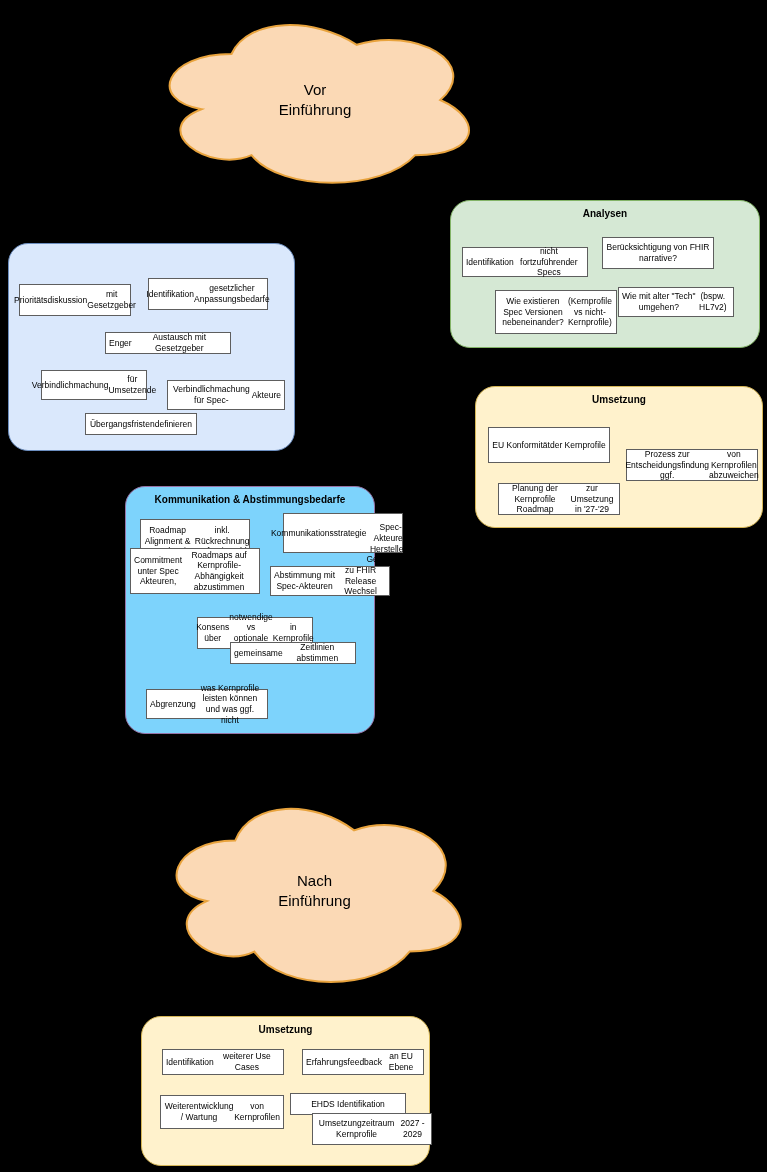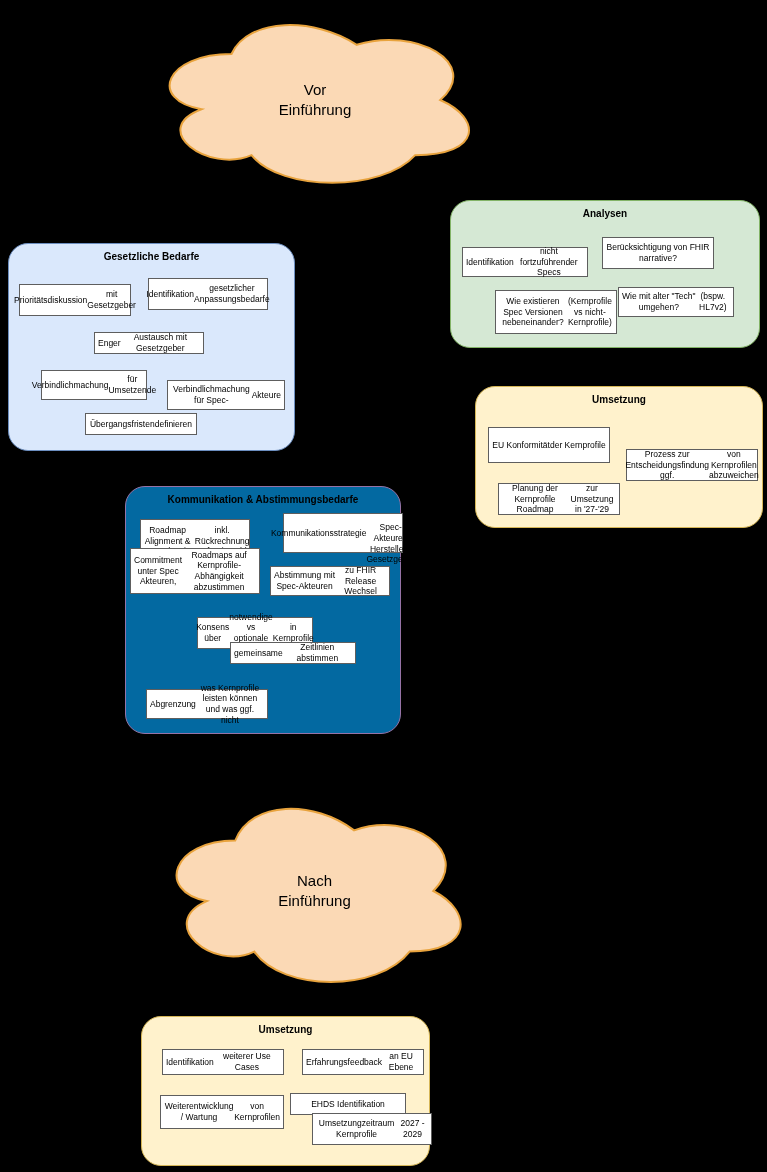--- a/index.html
+++ b/index.html
@@ -50,45 +50,44 @@
     <svg viewBox="0 0 100 100" preserveAspectRatio="none">
       <path d="M 25 25 C 5 25 0 50 16 55 C 0 66 18 90 31 80 C 40 100 70 100 80 80 C 100 80 100 60 87.5 50 C 100 30 80 10 62.5 20 C 50 5 30 5 25 25 Z" stroke-width="2" vector-effect="non-scaling-stroke" fill="#fbd9b5" stroke="#e8a33d"></path>
     </svg>
     <div class="cloud-label">
       <div class="b">Vor</div>
       <div>Einführung</div>
     </div>
   </div>
 
   <div class="group" style="left: 8px; top: 243px; width: 287px; height: 208px; background: rgb(218, 232, 252); border-color: rgb(108, 142, 191);">
-    <div class="group-title">Gesetzliche Bedarfe</div>
     <div class="node" style="left:10px; top:40px; width:112px; height:32px"><span class="b">Prioritätsdiskussion</span><span> mit Gesetzgeber</span></div>
     <div class="node" style="left:139px; top:34px; width:120px; height:32px"><span>Identifikation </span><span class="b">gesetzlicher Anpassungsbedarfe</span></div>
-    <div class="node" style="left:85px; top:88px; width:110px; height:22px"><span>Enger </span><span class="b">Austausch mit Gesetzgeber</span></div>
+    <div class="node" style="left:96px; top:88px; width:126px; height:22px"><span>Enger </span><span class="b">Austausch mit Gesetzgeber</span></div>
     <div class="node" style="left:32px; top:126px; width:106px; height:30px"><span class="b">Verbindlichmachung</span><span> für Umsetzende</span></div>
     <div class="node" style="left:158px; top:136px; width:118px; height:30px"><span class="b">Verbindlichmachung für Spec-</span><span>Akteure</span></div>
     <div class="node" style="left:76px; top:169px; width:112px; height:22px"><span class="b">Übergangsfristen</span><span> definieren</span></div>
   </div>
 
   <div class="group" style="left: 450px; top: 200px; width: 310px; height: 148px; background: rgb(213, 232, 212); border-color: rgb(130, 179, 102);">
     <div class="group-title">Analysen</div>
     <div class="node" style="left:11px; top:46px; width:126px; height:30px"><span class="b">Identifikation</span><span> nicht fortzuführender Specs</span></div>
     <div class="node" style="left:151px; top:36px; width:112px; height:32px"><span class="b">Berücksichtigung von FHIR narrative?</span></div>
     <div class="node" style="left:44px; top:89px; width:122px; height:44px"><span class="b">Wie existieren Spec Versionen nebeneinander?</span><span> (Kernprofile vs nicht-Kernprofile)</span></div>
     <div class="node" style="left:167px; top:86px; width:116px; height:30px"><span class="b">Wie mit alter "Tech" umgehen?</span><span> (bspw. HL7v2)</span></div>
   </div>
 
   <div class="group" style="left: 475px; top: 386px; width: 288px; height: 142px; background: rgb(255, 242, 204); border-color: rgb(214, 182, 86);">
     <div class="group-title">Umsetzung</div>
     <div class="node" style="left:12px; top:40px; width:122px; height:36px"><span class="b">EU Konformität</span><span> der Kernprofile</span></div>
     <div class="node" style="left:150px; top:62px; width:132px; height:32px"><span>Prozess zur Entscheidungsfindung ggf. </span><span class="b">von Kernprofilen abzuweichen</span></div>
     <div class="node" style="left:22px; top:96px; width:122px; height:32px"><span class="b">Planung der Kernprofile Roadmap</span><span> zur Umsetzung in '27-'29</span></div>
   </div>
 
-  <div class="group" style="left: 125px; top: 486px; width: 276px; height: 248px; background: #0369a1; border-color: rgb(150, 115, 166);">
+  <div class="group" style="left: 125px; top: 486px; width: 250px; height: 248px; background: #7dd3fc; border-color: rgb(150, 115, 166);">
     <div class="group-title">Kommunikation &amp; Abstimmungsbedarfe</div>
     <div class="node" style="left:14px; top:32px; width:110px; height:44px"><span class="b">Roadmap Alignment &amp; Dependencies</span><span> inkl. Rückrechnung auf Zeitstrahl</span></div>
     <div class="node" style="left:157px; top:26px; width:120px; height:40px"><span class="b">Kommunikationsstrategie</span><span>
 
 Spec-Akteure - Hersteller - Gesetzgeber</span></div>
     <div class="node" style="left:4px; top:61px; width:130px; height:46px"><span>Commitment unter Spec Akteuren, </span><span class="b">Roadmaps auf Kernprofile-Abhängigkeit abzustimmen</span></div>
     <div class="node" style="left:144px; top:79px; width:120px; height:30px"><span class="b">Abstimmung mit Spec-Akteuren</span><span> zu FHIR Release Wechsel</span></div>
     <div class="node" style="left:71px; top:130px; width:116px; height:32px"><span>Konsens über </span><span class="b">notwendige vs optionale Inhalte</span><span> in Kernprofile</span></div>
     <div class="node" style="left:104px; top:155px; width:126px; height:22px"><span>gemeinsame </span><span class="b">Zeitlinien abstimmen</span></div>
     <div class="node" style="left:20px; top:202px; width:122px; height:30px"><span class="b">Abgrenzung</span><span> was Kernprofile leisten können und was ggf. nicht</span></div>

